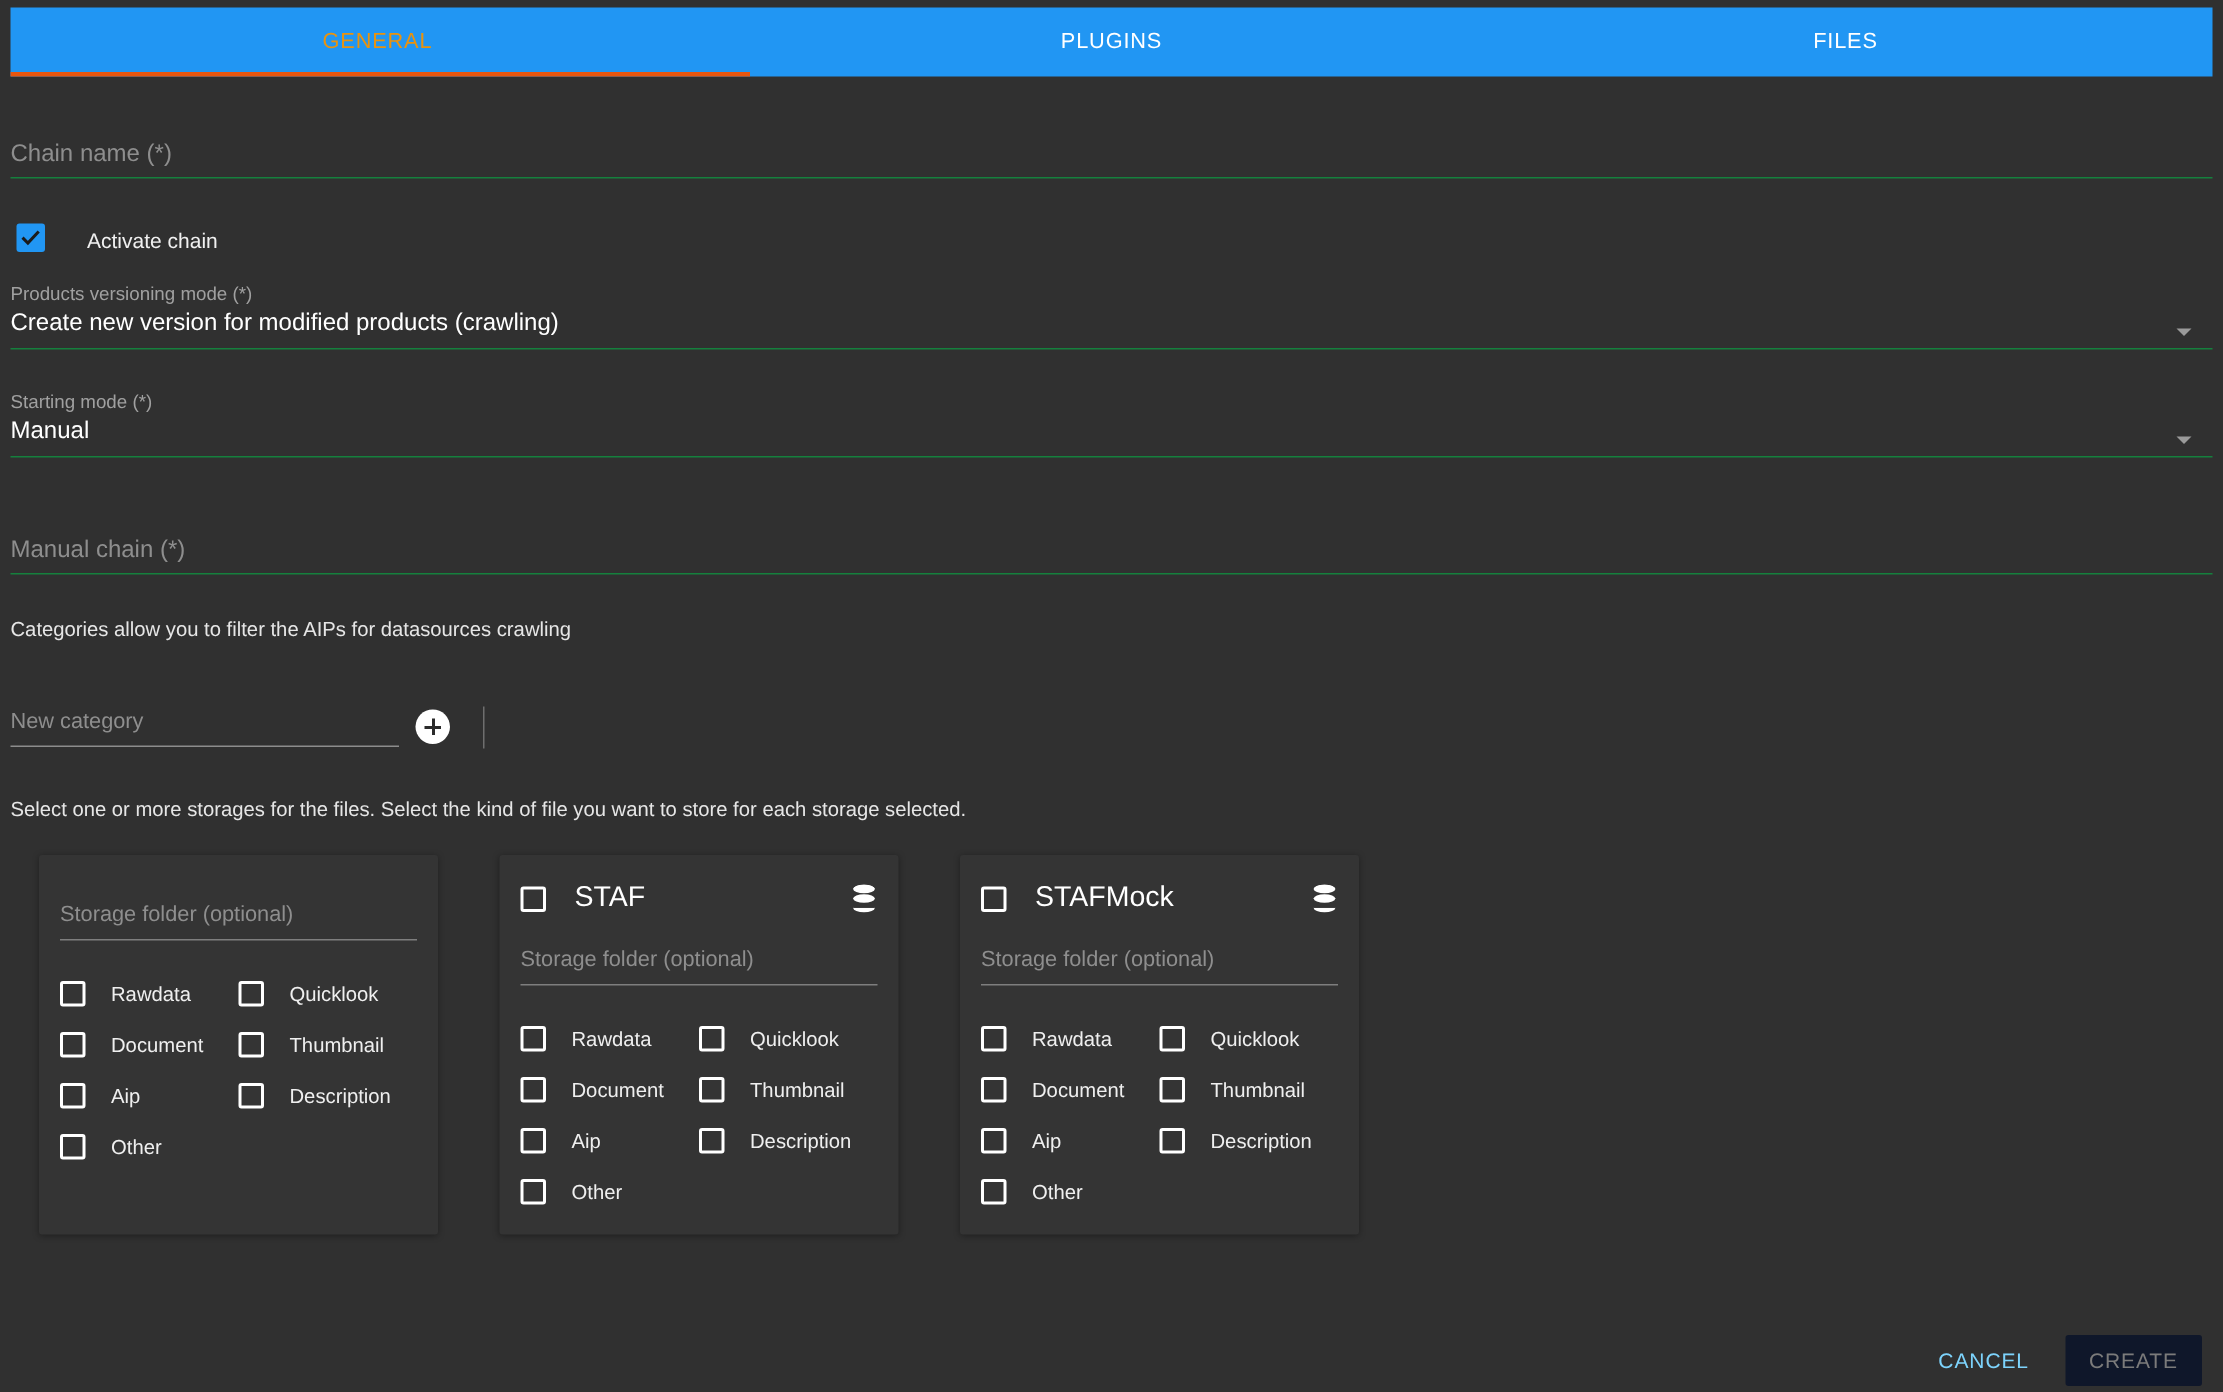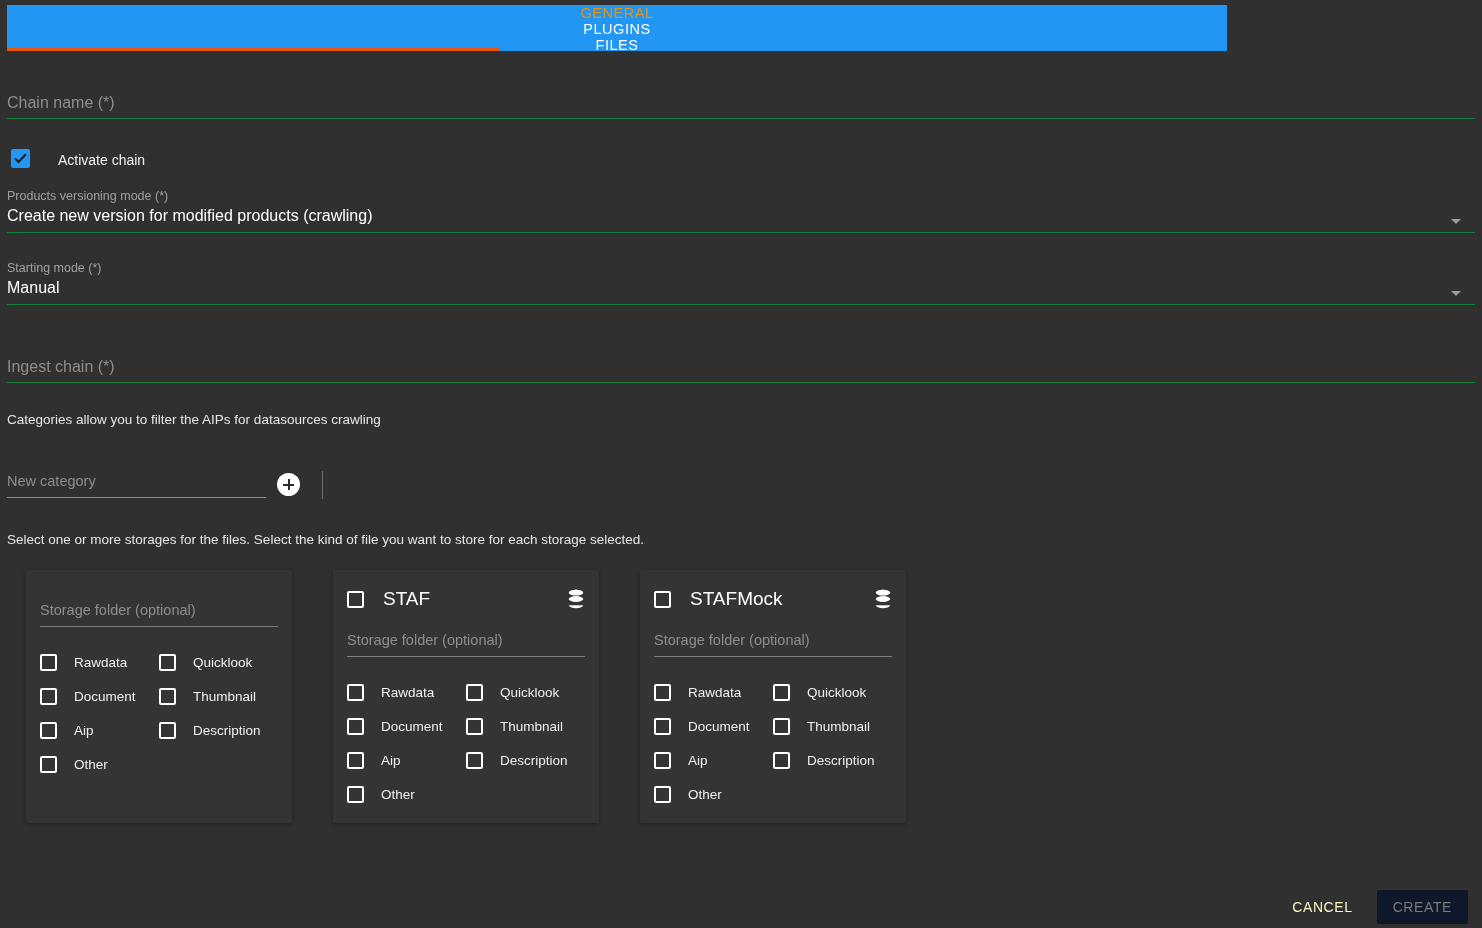--- a/index.html
+++ b/index.html
@@ -8,24 +8,23 @@
     background: #303030;
     font-family: "Liberation Sans", sans-serif;
     color: #ffffff;
     overflow: hidden;
   }
   .page { position: relative; width: 1482px; height: 928px; }
 
   
   .tabbar {
     position: absolute; left: 7px; top: 5px;
-    width: 1220px; height: 46px;
+    width: 1468px; height: 46px;
     background: #2196f3;
     display: flex;
-    flex-direction: column;
   }
   .tab {
     flex: 1 1 0;
     display: flex; align-items: center; justify-content: center;
     font-size: 14.5px; letter-spacing: .55px;
     color: #ffffff;
     cursor: pointer;
     user-select: none;
   }
   .tab.active { color: #e8930f; }
@@ -148,21 +147,21 @@
   .footer {
     position: absolute; right: 14px; top: 890px;
     display: flex; align-items: center; gap: 8px;
   }
   .btn {
     font-size: 14px; letter-spacing: .6px;
     padding: 9px 16px; border: none; border-radius: 2px;
     background: transparent; cursor: pointer;
     font-family: "Liberation Sans", sans-serif;
   }
-  #cancel-button { color: #fef9c3; }
+  #cancel-button { color: #7dd3fc; }
   #create-button { color: #7b7b7b; background: #0f172a; cursor: default; }
 </style>
 </head>
 <body>
 
 <div class="page">
 
   <div class="tabbar">
     <div class="tab active">
       <span>GENERAL</span>
@@ -195,21 +194,21 @@
     <span class="caret"></span>
   </div>
 
   <div class="field" id="starting-mode-field">
     <div class="field-label">Starting mode (*)</div>
     <div class="field-value">Manual</div>
     <span class="caret"></span>
   </div>
 
   <div class="field" id="ingest-chain-field">
-    <div class="field-placeholder">Ingest chain (*)</div>
+    <div class="field-placeholder">Manual chain (*)</div>
   </div>
 
   <div class="hint" id="categories-hint">Categories allow you to filter the AIPs for datasources crawling</div>
 
   <div class="field" id="new-category-field">
     <div class="field-placeholder">New category</div>
   </div>
   <div class="add-btn">
     <span class="plus-h"></span>
     <span class="plus-v"></span>

